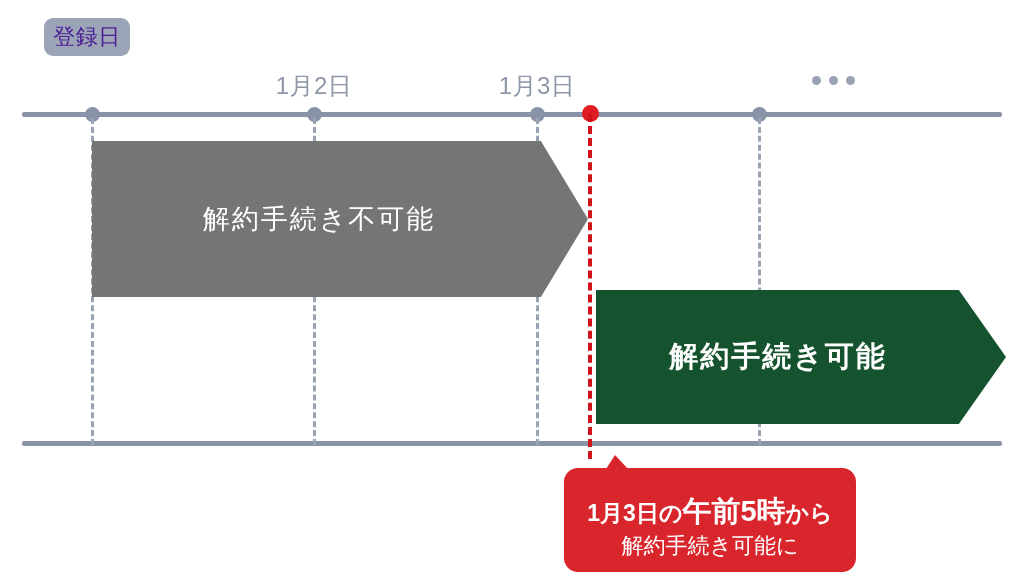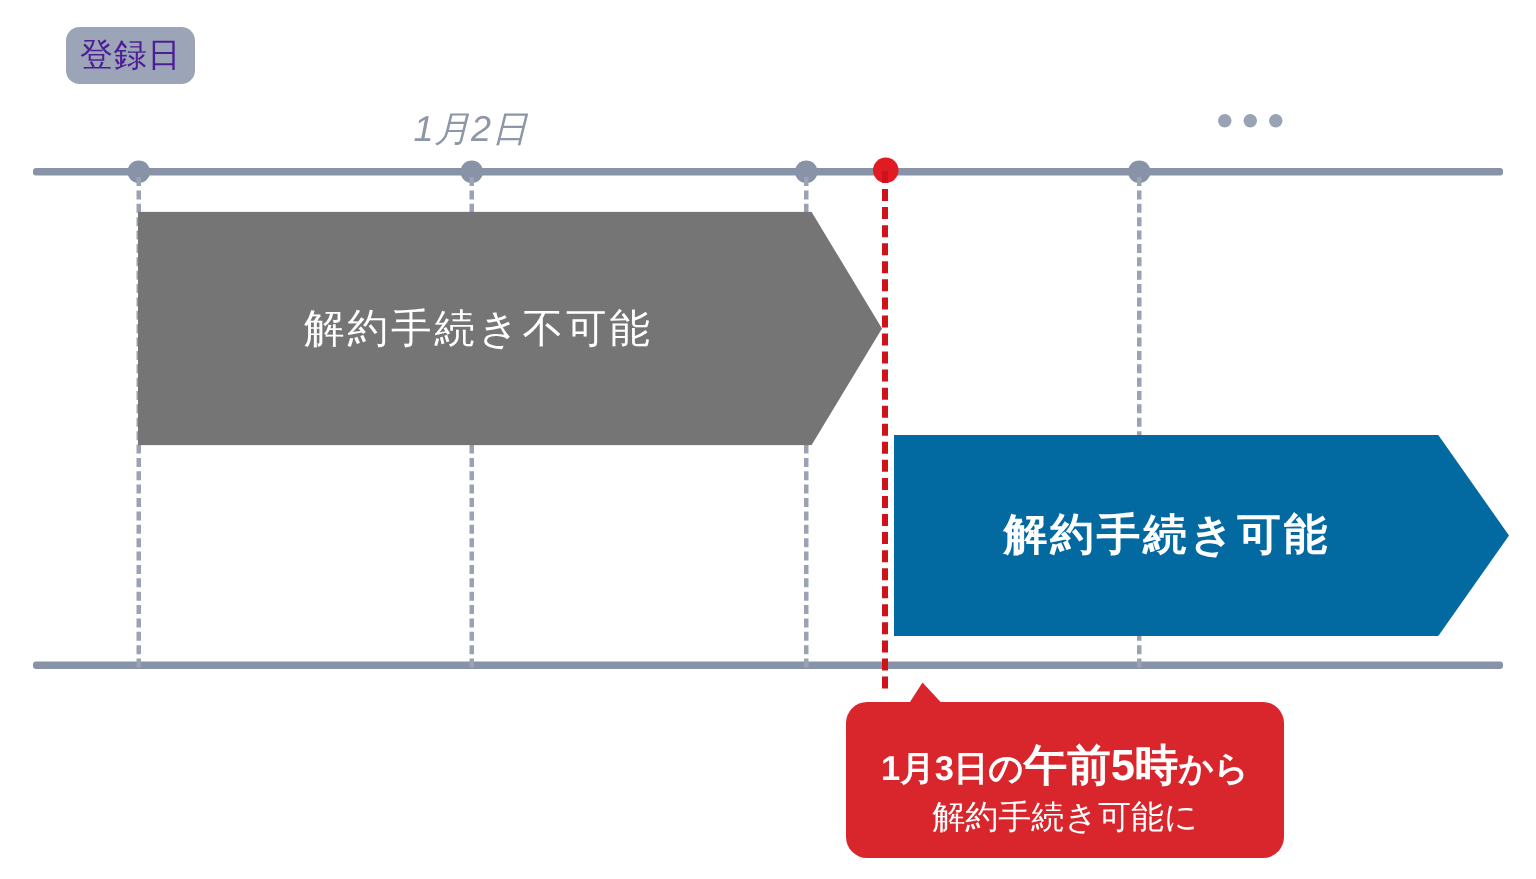--- a/index.html
+++ b/index.html
@@ -134,21 +134,21 @@
   .arrow-gray .arrow-text {
     font-size: 27px;
     letter-spacing: 2px;
     margin-right: 42px;
   }
   .arrow-blue {
     left: 596px;
     top: 290px;
     width: 410px;
     height: 134px;
-    background: #0369a1;
+    background: #14532d;
     -webkit-clip-path: polygon(0 0, 88.5% 0, 100% 50%, 88.5% 100%, 0 100%);
     clip-path: polygon(0 0, 88.5% 0, 100% 50%, 88.5% 100%, 0 100%);
   }
   .arrow-blue .arrow-text {
     font-size: 29px;
     font-weight: bold;
     letter-spacing: 2px;
     margin-right: 46px;
   }
 
@@ -192,21 +192,22 @@
     white-space: nowrap;
   }
 </style>
 </head>
 <body>
 
 <div id="stage">
 
   <div class="badge">登録日</div>
 
-  <div class="date-label" style="left:314px;font-style:italic;">1月2日</div>
+  <div class="date-label" style="left:314px;">1月2日</div>
+  <div class="date-label" style="left:537px;">1月3日</div>
 
   <div class="ellipsis">
     <i></i>
     <i></i>
     <i></i>
   </div>
 
   <div class="rule top"></div>
   <div class="rule bottom"></div>
 

